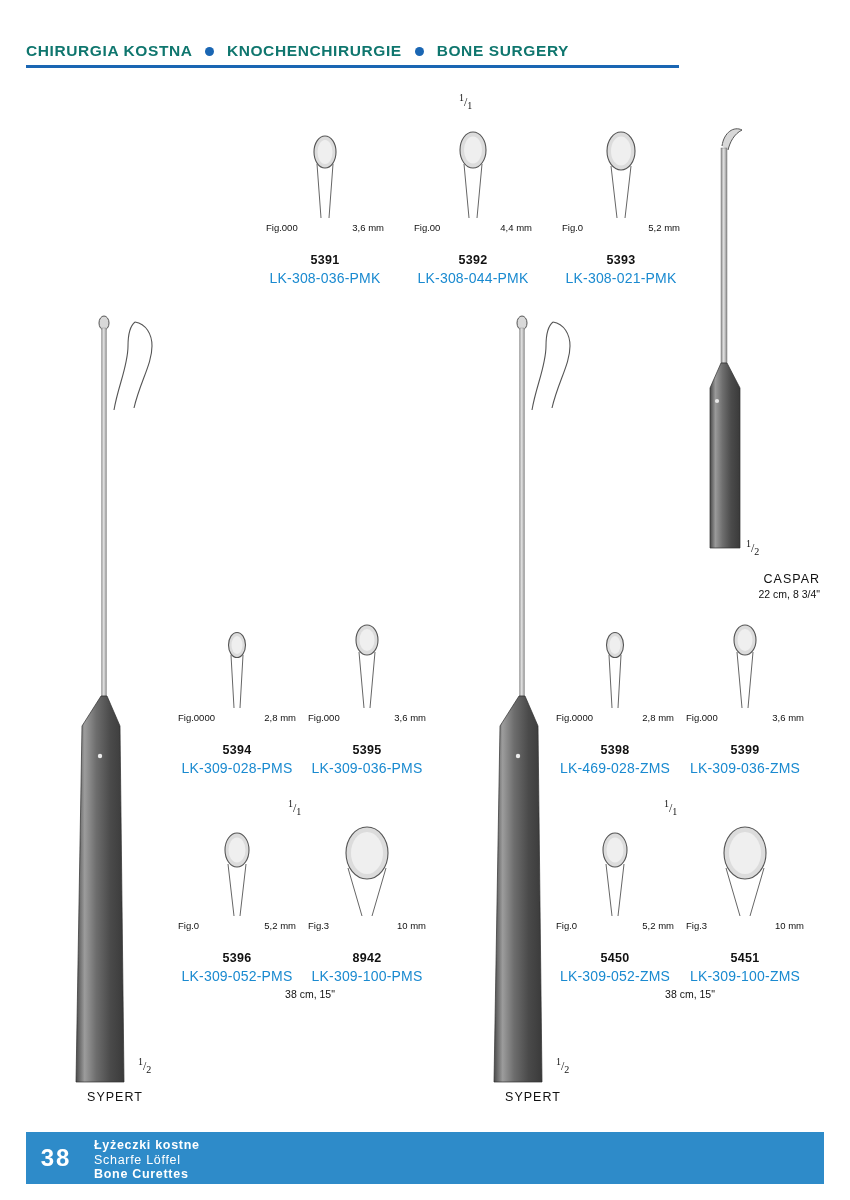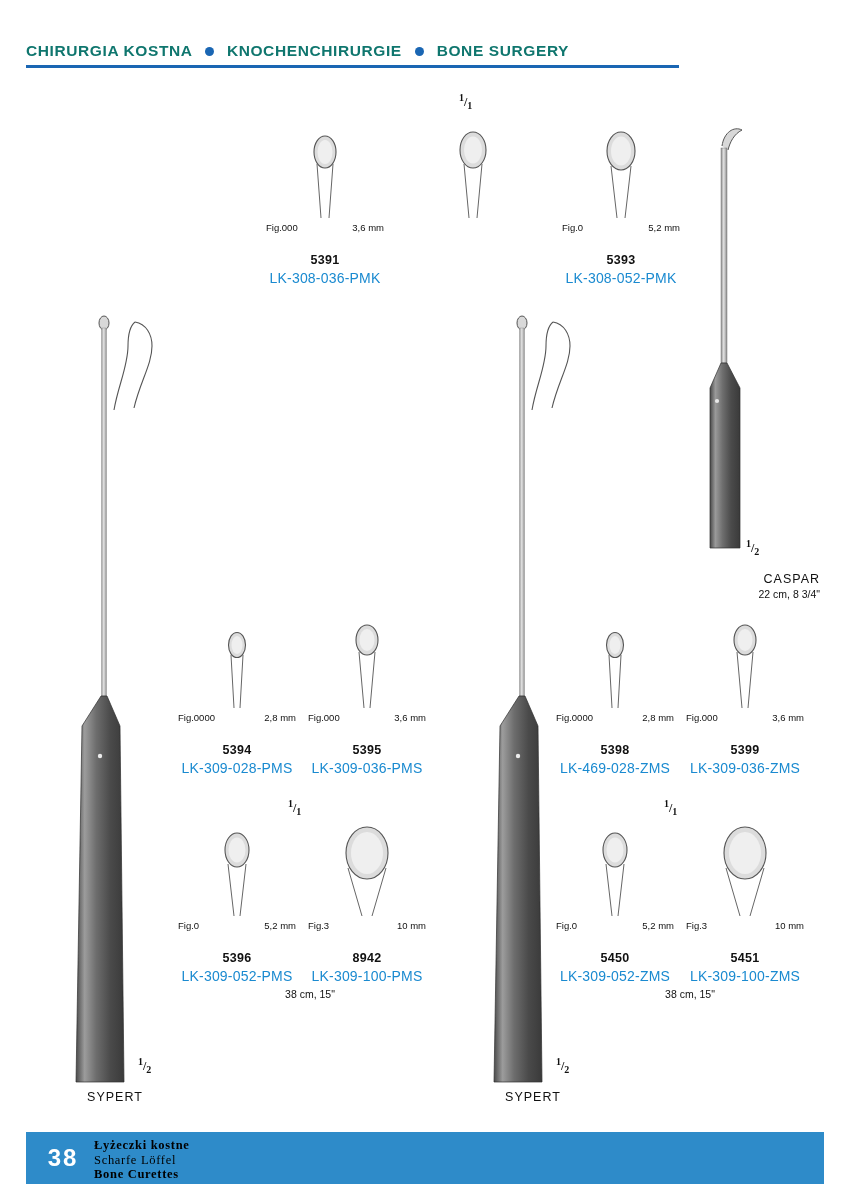--- a/index.html
+++ b/index.html
@@ -21,21 +21,21 @@
   }
   .header-line .dot{
     display:inline-block;width:9px;height:9px;border-radius:50%;
     background:#1a66b3;margin:0 8px 1px 8px;vertical-align:middle;
   }
   .header-rule{
     margin-top:5px;height:3px;background:#1a66b3;width:653px;
   }
   
   .frac{
-    font-size:12px;color:#111;white-space:nowrap;font-family:"Liberation Serif", serif;font-weight:bold;
+    font-size:12px;color:#111;white-space:nowrap;font-family:"Liberation Serif", serif;
   }
   .frac .num{font-size:10px;vertical-align:super;}
   .frac .den{font-size:10px;vertical-align:sub;}
   .frac .bar{font-size:12px;}
   
   .item{position:absolute;text-align:center;}
   .item .labels{margin-top:2px;}
   .row-fig{
     display:flex;justify-content:space-between;align-items:flex-end;
     font-size:9.5px;color:#111;width:118px;margin:0 auto;
@@ -43,27 +43,27 @@
   .code{font-size:12.5px;font-weight:bold;color:#111;margin-top:20px;letter-spacing:.3px;}
   .ref{font-size:14px;color:#1a8ad0;margin-top:3px;letter-spacing:.2px;}
   .name{font-size:12.5px;color:#111;letter-spacing:1px;}
   .dims{font-size:10.5px;color:#111;margin-top:2px;}
   
   .footer{
     position:absolute;left:26px;top:1132px;width:798px;height:52px;
     background:#2e8bc9;
   }
   .footer-num{
-    position:absolute;left:7px;top:0;width:60px;height:52px;
+    position:absolute;left:0;top:0;width:60px;height:52px;
     color:#fff;font-size:24px;font-weight:bold;letter-spacing:2px;
     display:flex;align-items:center;justify-content:center;
   }
   .footer-text{
-    position:absolute;left:68px;top:6px;color:#000000;font-size:12.5px;
-    line-height:14.5px;font-weight:bold;letter-spacing:.7px;font-family:Liberation Serif, serif;
+    position:absolute;left:68px;top:6px;color:#ffffff;font-size:12.5px;
+    line-height:14.5px;font-weight:bold;letter-spacing:.7px;
   }
   .footer-text div:nth-child(2){font-weight:normal;}
   svg{display:block;}
   .svgwrap{display:flex;justify-content:center;}
 </style>
 </head>
 <body>
 
 <div class="page-header">
   <div class="header-line">
@@ -101,38 +101,46 @@
 
 <div class="item" style="left:414px;top:126px;width:118px;">
   <div class="svgwrap">
     <svg width="60" height="94" viewBox="0 0 60 94">
       <ellipse cx="30" cy="24" rx="13" ry="18" fill="#dcdcdc" stroke="#555" stroke-width="1.1"></ellipse>
       <ellipse cx="30" cy="24" rx="9" ry="13.5" fill="#efefef" stroke="none"></ellipse>
       <path d="M21 38 L26 92" stroke="#666" stroke-width="1" fill="none"></path>
       <path d="M39 38 L34 92" stroke="#666" stroke-width="1" fill="none"></path>
     </svg>
   </div>
+  <div class="labels">
+    <div class="row-fig">
+      <span>Fig.00</span>
+      <span>4,4 mm</span>
+    </div>
+    <div class="code">5392</div>
+    <div class="ref">LK-308-044-PMK</div>
+  </div>
 </div>
 
 <div class="item" style="left:562px;top:126px;width:118px;">
   <div class="svgwrap">
     <svg width="60" height="94" viewBox="0 0 60 94">
       <ellipse cx="30" cy="25" rx="14" ry="19" fill="#dcdcdc" stroke="#555" stroke-width="1.1"></ellipse>
       <ellipse cx="30" cy="25" rx="10" ry="14.5" fill="#efefef" stroke="none"></ellipse>
       <path d="M20 40 L26 92" stroke="#666" stroke-width="1" fill="none"></path>
       <path d="M40 40 L34 92" stroke="#666" stroke-width="1" fill="none"></path>
     </svg>
   </div>
   <div class="labels">
     <div class="row-fig">
       <span>Fig.0</span>
       <span>5,2 mm</span>
     </div>
     <div class="code">5393</div>
-    <div class="ref">LK-308-052-PMK</div>
+    <div class="ref">LK-308-021-PMK</div>
   </div>
 </div>
 
 <div style="position:absolute;left:690px;top:118px;">
   <svg width="90" height="450" viewBox="0 0 90 450">
     <defs>
       <linearGradient id="handleGradC" x1="0" y1="0" x2="1" y2="0">
         <stop offset="0%" stop-color="#4a4a4a"></stop>
         <stop offset="18%" stop-color="#9a9a9a"></stop>
         <stop offset="42%" stop-color="#6e6e6e"></stop>

